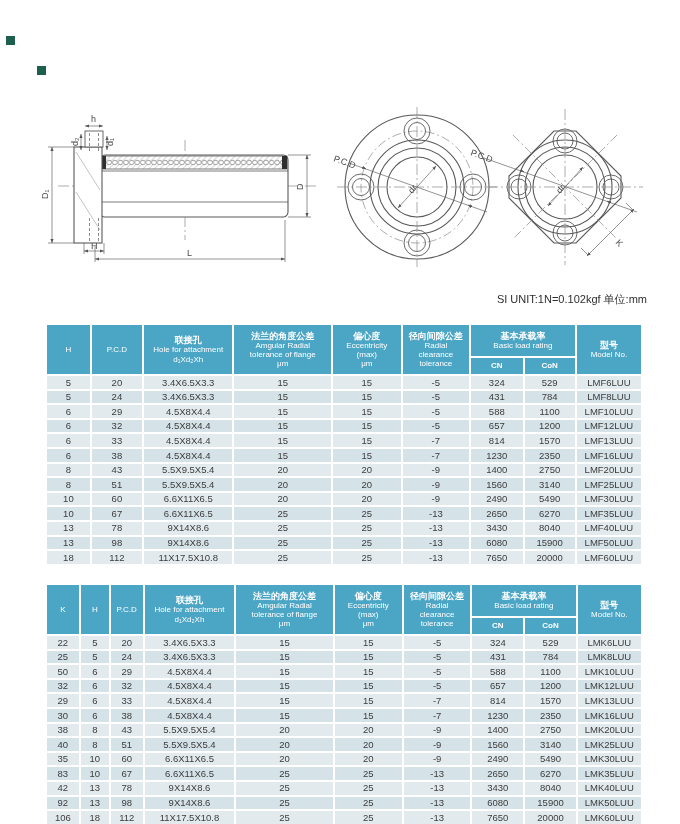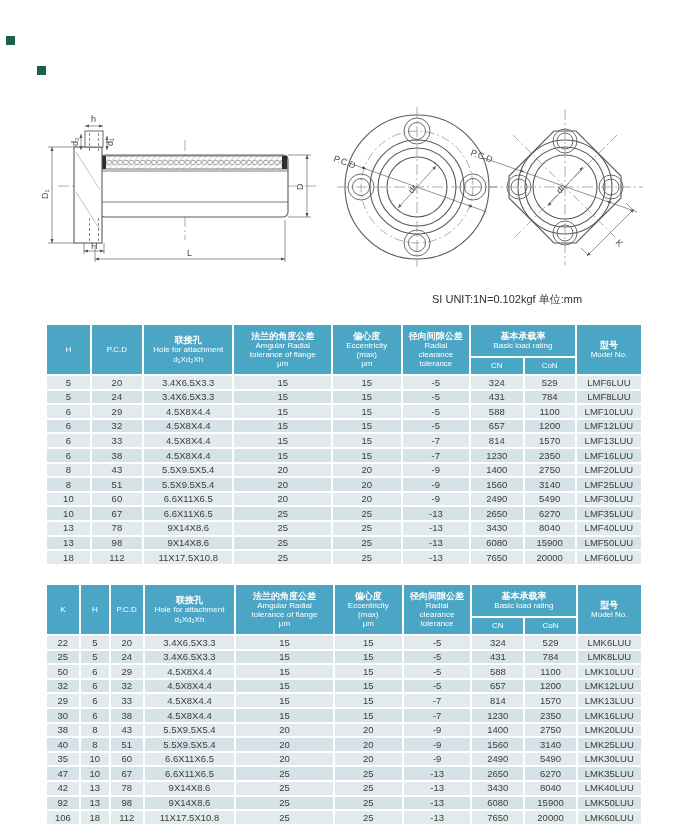--- a/index.html
+++ b/index.html
@@ -5,33 +5,33 @@
   html,body{margin:0;padding:0;background:#ffffff;}
   .page{
     position:relative;width:680px;height:824px;background:#ffffff;overflow:hidden;
     font-family:"Liberation Sans","DejaVu Sans",sans-serif;color:#3a3a3a;
   }
   .corner-marker{position:absolute;width:9px;height:9px;background:#1c5f4c;}
   .m1{left:6px;top:36px;}
   .m2{left:37px;top:66px;}
   .drawing{position:absolute;left:30px;top:85px;width:650px;height:210px;}
   .drawing text{font-family:"Liberation Sans","DejaVu Sans",sans-serif;fill:#4a4a4a;font-size:9px;}
-  .unit-note{position:absolute;left:432px;top:292px;width:215px;font-size:11px;line-height:1.3;color:#2e2e2e;white-space:nowrap;}
+  .unit-note{position:absolute;left:432px;top:292px;width:215px;font-size:11px;line-height:1.3;color:#2e2e2e;white-space:nowrap;text-align:right;}
   table.spec{
     position:absolute;left:45px;width:598px;border-collapse:separate;border-spacing:2px;
     table-layout:fixed;background:#ffffff;
   }
   #table1{top:323px;}
   #table2{top:583px;}
   table.spec th{
     background:#4ba5c4;color:#ffffff;font-weight:normal;vertical-align:middle;
     padding:2px 1px;line-height:1.15;
   }
   table.spec thead tr.main-row th{height:27px;}
-  table.spec thead tr.sub-row th{height:12px;font-size:8.5px;}
+  table.spec thead tr.sub-row th{height:12px;font-size:8.5px;font-weight:bold;}
   .hz{display:block;font-size:9px;font-weight:bold;}
   .he{display:block;font-size:8px;white-space:pre-line;}
   .hz:empty,.he:empty{display:none;}
   table.spec td{
     text-align:center;font-size:9.5px;color:#3c3c3c;height:12.6px;padding:0 1px;
     background:#e2eaee;line-height:1;
   }
   table.spec tbody tr:nth-child(even) td{background:#d5e2e8;}
 </style>
 </head>
@@ -555,21 +555,21 @@
           <td>60</td>
           <td>6.6X11X6.5</td>
           <td>20</td>
           <td>20</td>
           <td>-9</td>
           <td>2490</td>
           <td>5490</td>
           <td>LMK30LUU</td>
         </tr>
         <tr>
-          <td>47</td>
+          <td>83</td>
           <td>10</td>
           <td>67</td>
           <td>6.6X11X6.5</td>
           <td>25</td>
           <td>25</td>
           <td>-13</td>
           <td>2650</td>
           <td>6270</td>
           <td>LMK35LUU</td>
         </tr>

